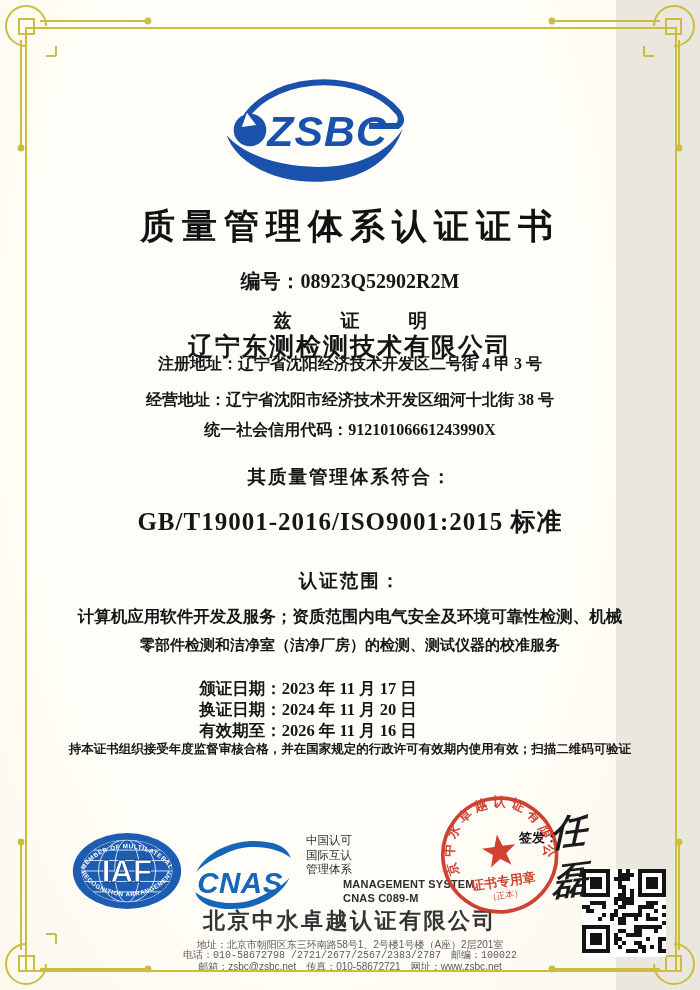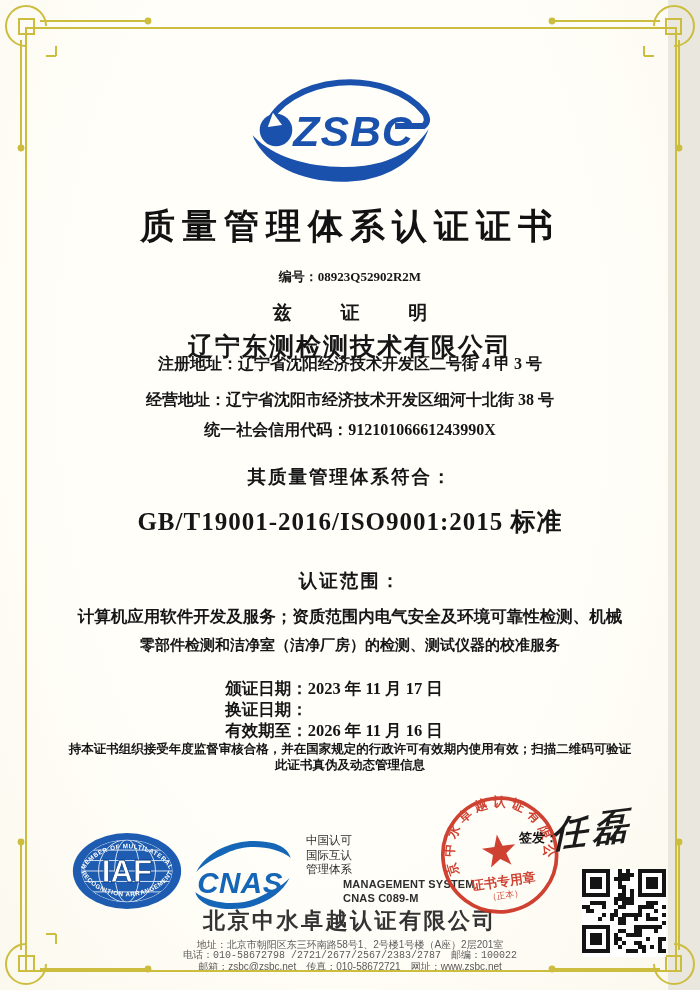--- a/index.html
+++ b/index.html
@@ -1,34 +1,34 @@
 <!DOCTYPE html>
 <html><head>
 <meta charset="utf-8">
 <style>
   html,body{margin:0;padding:0;}
   body{width:700px;height:990px;overflow:hidden;
        font-family:"Liberation Serif", serif;
        background:#e9e7de;}
-  .page{position:relative;width:668px;height:990px;
+  .page{position:relative;width:616px;height:990px;
         background:radial-gradient(ellipse at 50% 38%, #fffef9 55%, #fbf9ee 100%);
         color:#161616;}
   .abs{position:absolute;}
   .cline{position:absolute;left:0;width:700px;text-align:center;white-space:nowrap;}
 
   
   svg.frame{position:absolute;left:0;top:0;z-index:1;}
 
   
   .logo-wrap{position:absolute;left:50%;top:70px;transform:translateX(-50%);z-index:2;}
 
   .title{top:203px;font-size:35px;font-weight:bold;letter-spacing:7px;color:#121212;
          font-family:"Liberation Serif", serif;}
-  .certno{top:268px;font-size:13px;font-weight:bold;}
-  .certify{top:300px;font-size:19px;font-weight:bold;letter-spacing:22px;text-indent:22px;}
+  .certno{top:268px;font-size:20px;font-weight:bold;}
+  .certify{top:308px;font-size:19px;font-weight:bold;letter-spacing:22px;text-indent:22px;}
   .company{top:330px;font-size:25px;font-weight:bold;letter-spacing:2px;}
   .addr{line-height:21.5px;font-size:16px;font-weight:bold;}
   .addr1{top:353px;} .addr2{top:389px;} .addr3{top:419px;}
   .conform{top:464px;font-size:18.5px;font-weight:bold;letter-spacing:2px;}
   .standard{top:505px;font-size:25px;font-weight:bold;letter-spacing:1px;}
   .scope-label{top:568px;font-size:18.5px;font-weight:bold;letter-spacing:2px;}
   .scope1{top:606px;font-size:16.5px;font-weight:bold;}
   .scope2{top:636px;font-size:15px;font-weight:bold;}
 
   .dates{position:absolute;left:50%;top:678px;transform:translateX(-50%);
@@ -105,29 +105,29 @@
   <div class="cline scope-label">认证范围：</div>
   <div class="cline scope2">零部件检测和洁净室（洁净厂房）的检测、测试仪器的校准服务</div>
 
   <div class="dates">
     <div class="row">
         <span>颁证日期：</span>
         <span>2023 年 11 月 17 日</span>
       </div>
     <div class="row">
         <span>换证日期：</span>
+        <span>2024 年 11 月 20 日</span>
       </div>
     <div class="row">
         <span>有效期至：</span>
         <span>2026 年 11 月 16 日</span>
       </div>
   </div>
 
   <div class="cline disc1">持本证书组织接受年度监督审核合格，并在国家规定的行政许可有效期内使用有效；扫描二维码可验证</div>
-  <div class="cline disc2">此证书真伪及动态管理信息</div>
 
   <div class="abs iaf">
     <svg width="114" height="80" viewBox="0 0 120 84">
       <defs>
           <clipPath id="globeclip">
             <ellipse cx="60" cy="42" rx="48" ry="33"></ellipse>
           </clipPath>
         </defs>
       <ellipse cx="60" cy="42" rx="57" ry="40" fill="#1d5cb0"></ellipse>
       <g clip-path="url(#globeclip)" stroke="#ffffff" stroke-width="1" opacity="0.85" fill="none">

